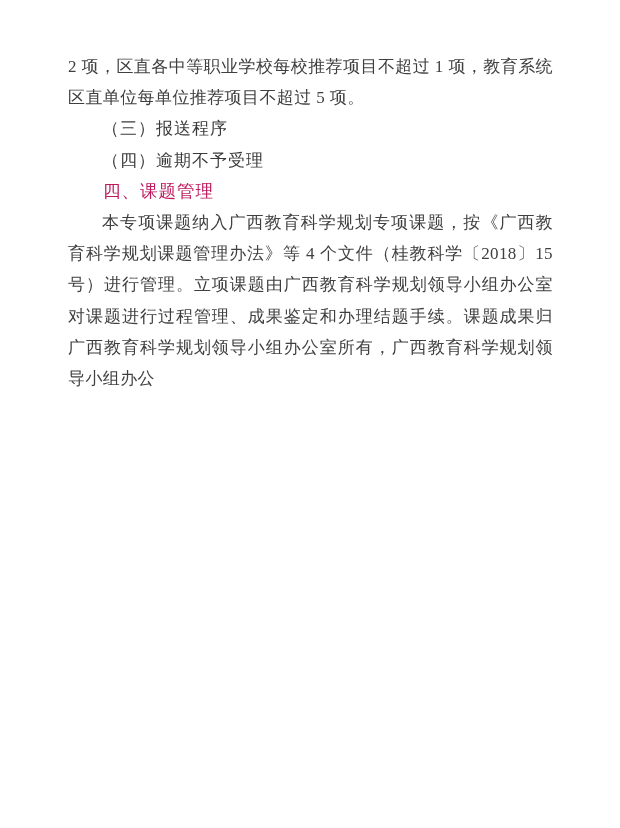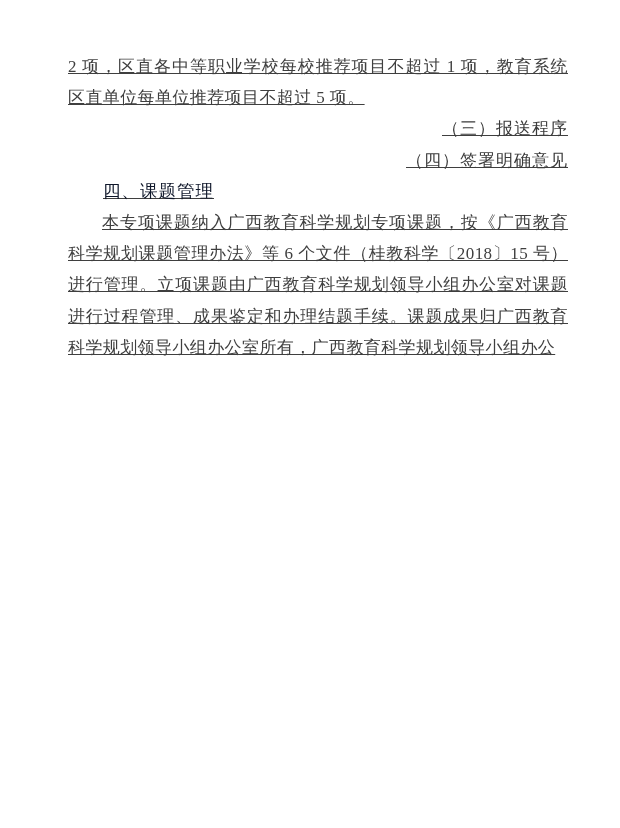--- a/index.html
+++ b/index.html
@@ -6,28 +6,27 @@
     margin: 0;
     padding: 0;
     background: #ffffff;
   }
   .page {
     position: relative;
     width: 620px;
     height: 624px;
     background: #ffffff;
     box-sizing: border-box;
-    padding: 51px 52px 0 68px;
+    padding: 51px 67px 0 68px;
     font-family: "Liberation Serif", "DejaVu Serif", serif;
     font-size: 17px;
     line-height: 31.2px;
     color: #3f3f3f;
     letter-spacing: 0.4px;
     overflow: hidden;
-    text-decoration: underline;
   }
   .page p, .page h2, .page h3 {
     margin: 0;
     padding: 0;
     font-weight: normal;
   }
   .body-para {
     text-align: justify;
     text-justify: inter-ideograph;
   }
@@ -35,28 +34,27 @@
     text-indent: 2em;
   }
   .no-indent {
     text-indent: 0;
   }
   .sub-heading {
     text-indent: 2em;
     font-size: 17px;
     color: #3a3a3a;
     letter-spacing: 1px;
-    text-align: right;
   }
   .part-heading {
     text-indent: 2em;
     font-family: "Liberation Sans", "DejaVu Sans", sans-serif;
     font-weight: 700;
     font-size: 17.5px;
-    color: #0f172a;
+    color: #be185d;
     letter-spacing: 1px;
   }
   .page-footer {
     position: absolute;
     left: 83px;
     top: 757px;
     font-family: "Liberation Serif", "DejaVu Serif", serif;
     font-size: 16px;
     color: #4a4a4a;
     letter-spacing: 4px;
@@ -66,22 +64,22 @@
 </head>
 <body>
 
 <div class="page">
 
   <p class="body-para no-indent">2 项，区直各中等职业学校每校推荐项目不超过 1 项，教育系统区直单位每单位推荐项目不超过 5 项。</p>
 
   <h3 class="sub-heading">（三）报送程序</h3>
 
 
-  <h3 class="sub-heading">（四）签署明确意见</h3>
+  <h3 class="sub-heading">（四）逾期不予受理</h3>
 
 
   <h2 class="part-heading">四、课题管理</h2>
 
-  <p class="body-para indent">本专项课题纳入广西教育科学规划专项课题，按《广西教育科学规划课题管理办法》等 6 个文件（桂教科学〔2018〕15 号）进行管理。立项课题由广西教育科学规划领导小组办公室对课题进行过程管理、成果鉴定和办理结题手续。课题成果归广西教育科学规划领导小组办公室所有，广西教育科学规划领导小组办公</p>
+  <p class="body-para indent">本专项课题纳入广西教育科学规划专项课题，按《广西教育科学规划课题管理办法》等 4 个文件（桂教科学〔2018〕15 号）进行管理。立项课题由广西教育科学规划领导小组办公室对课题进行过程管理、成果鉴定和办理结题手续。课题成果归广西教育科学规划领导小组办公室所有，广西教育科学规划领导小组办公</p>
 
   <div class="page-footer">— 4 —</div>
 
 </div>
 
 </body></html>

